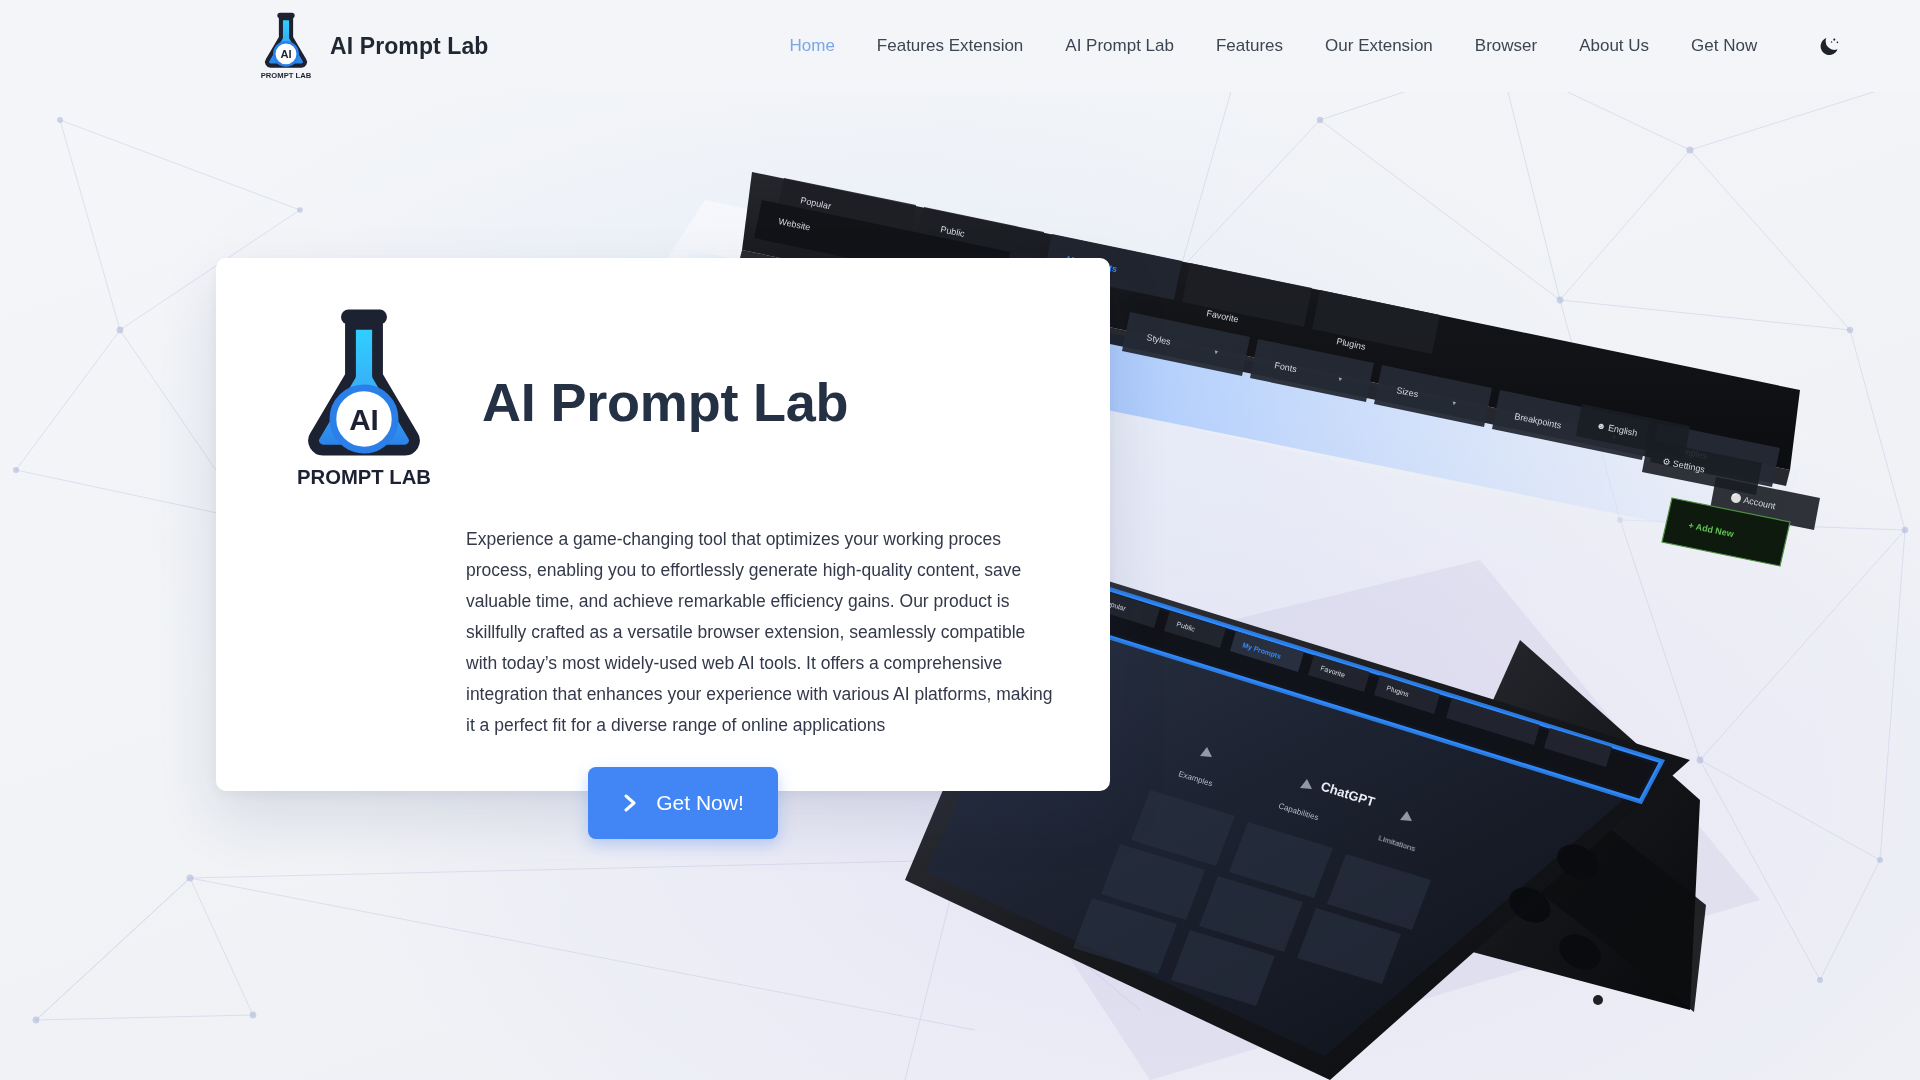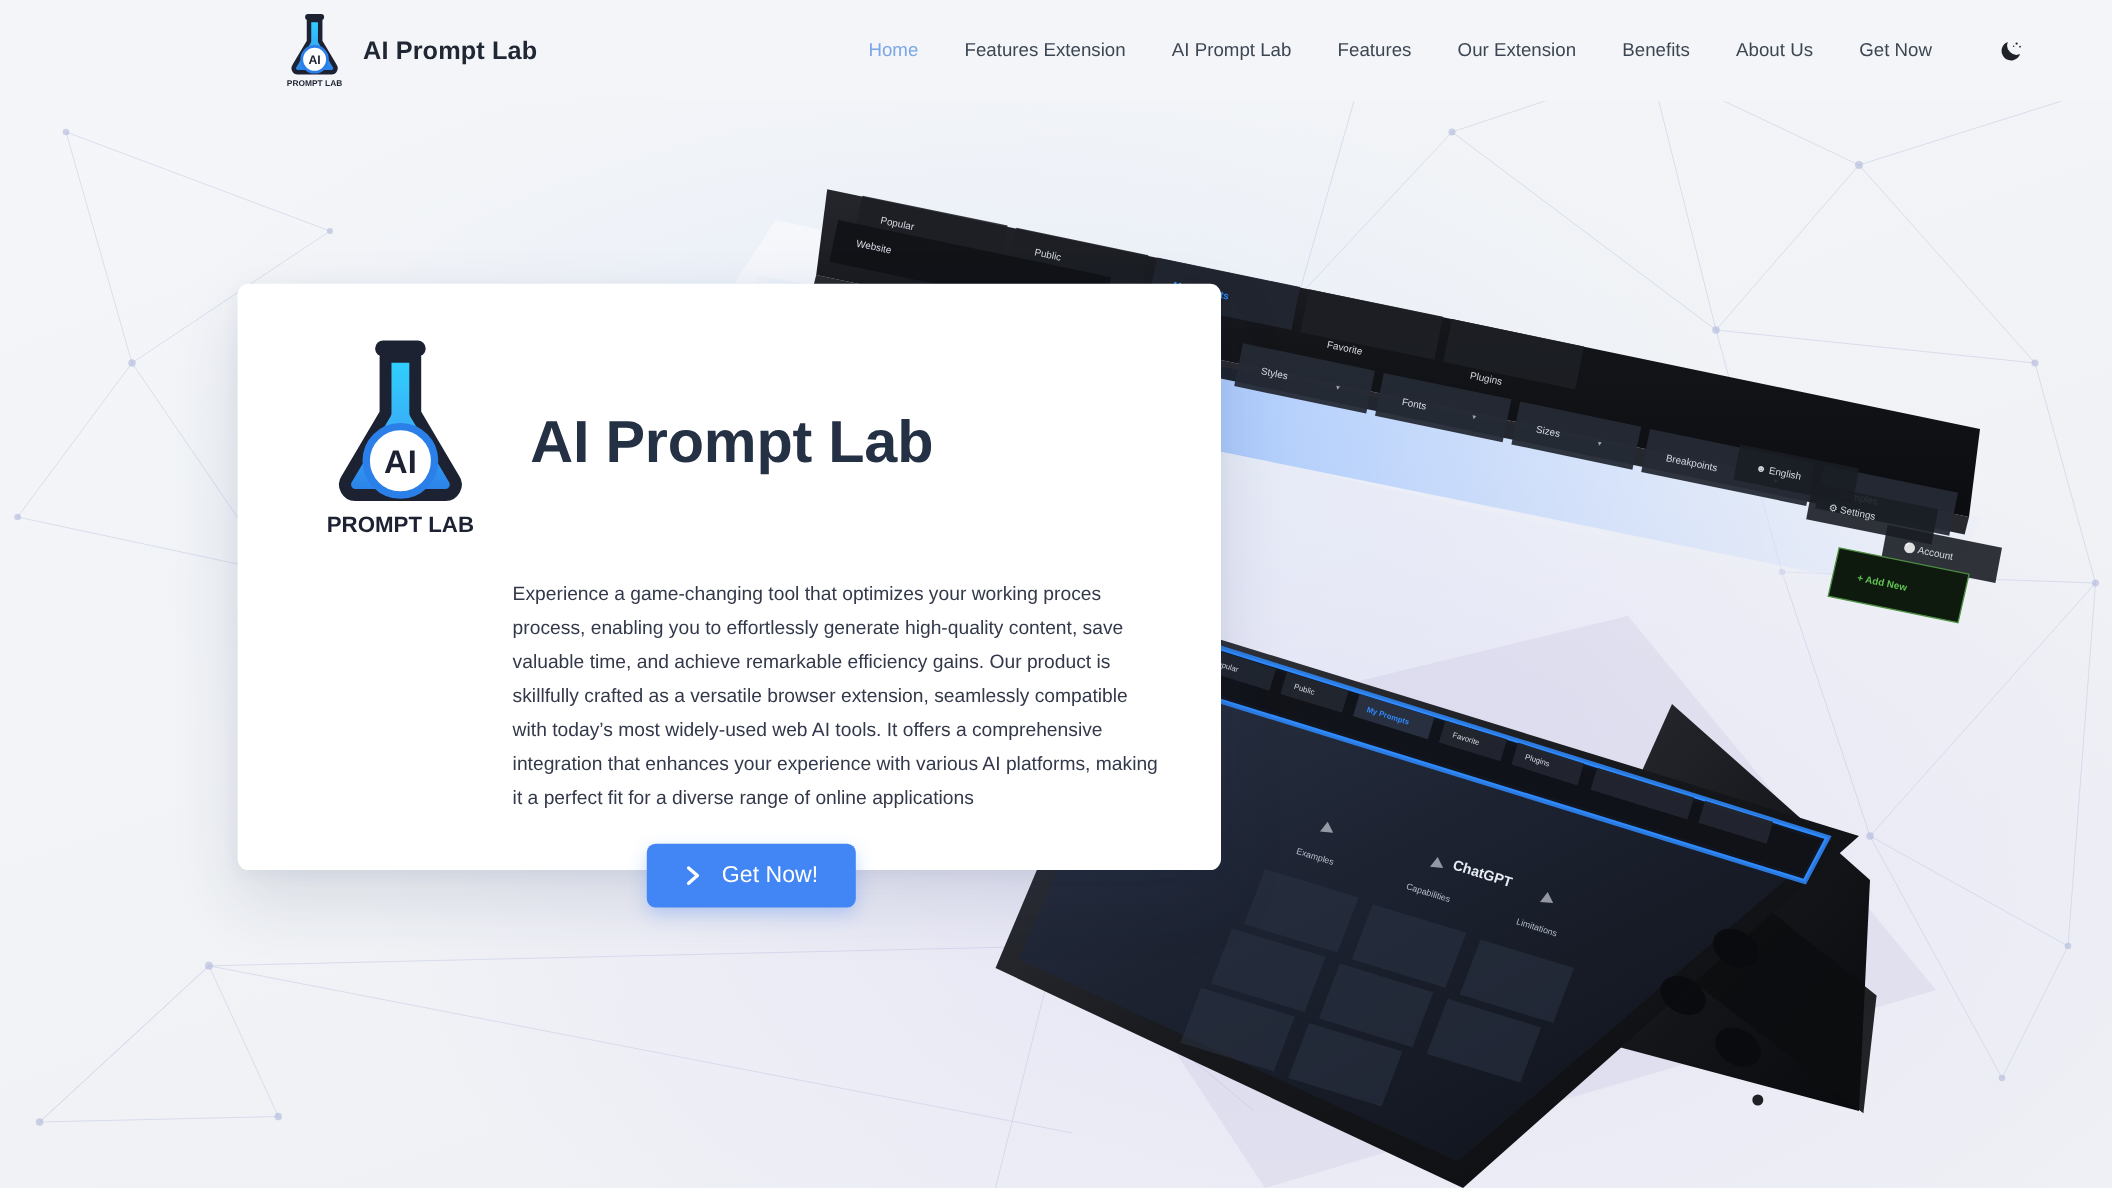--- a/index.html
+++ b/index.html
@@ -134,21 +134,21 @@
 
   #cta-button {
     display: inline-flex;
     align-items: center;
     gap: 18px;
     background: #4285f4;
     color: #ffffff;
     border: none;
     border-radius: 8px;
     padding: 0 34px;
-    height: 58px;
+    height: 72px;
     font-size: 21px;
     font-family: "Liberation Sans", sans-serif;
     cursor: pointer;
     box-shadow: 0 6px 16px rgba(66,133,244,.30);
   }
 
   .chev { width: 16px; height: 20px; display: block; }
 
   
   #device-art {
@@ -452,21 +452,21 @@
 
       <span id="brand-name">AI Prompt Lab</span>
     </div>
 
     <nav id="nav">
       <a class="nav-link active">Home</a>
       <a class="nav-link">Features Extension</a>
       <a class="nav-link">AI Prompt Lab</a>
       <a class="nav-link">Features</a>
       <a class="nav-link">Our Extension</a>
-      <a class="nav-link">Benefits</a>
+      <a class="nav-link">Browser</a>
       <a class="nav-link">About Us</a>
       <a class="nav-link">Get Now</a>
 
       <div id="theme-toggle">
         <svg width="24" height="24" viewBox="0 0 24 24">
           <path d="M20.5 15.2A8.6 8.6 0 0 1 9.3 4.1a8.7 8.7 0 1 0 11.2 11.1z" fill="#1f2329"></path>
           <circle cx="17.3" cy="5.6" r="1.05" fill="#1f2329"></circle>
           <circle cx="20.4" cy="8.4" r="0.8" fill="#1f2329"></circle>
           <circle cx="14.6" cy="8.0" r="0.7" fill="#1f2329"></circle>
         </svg>

